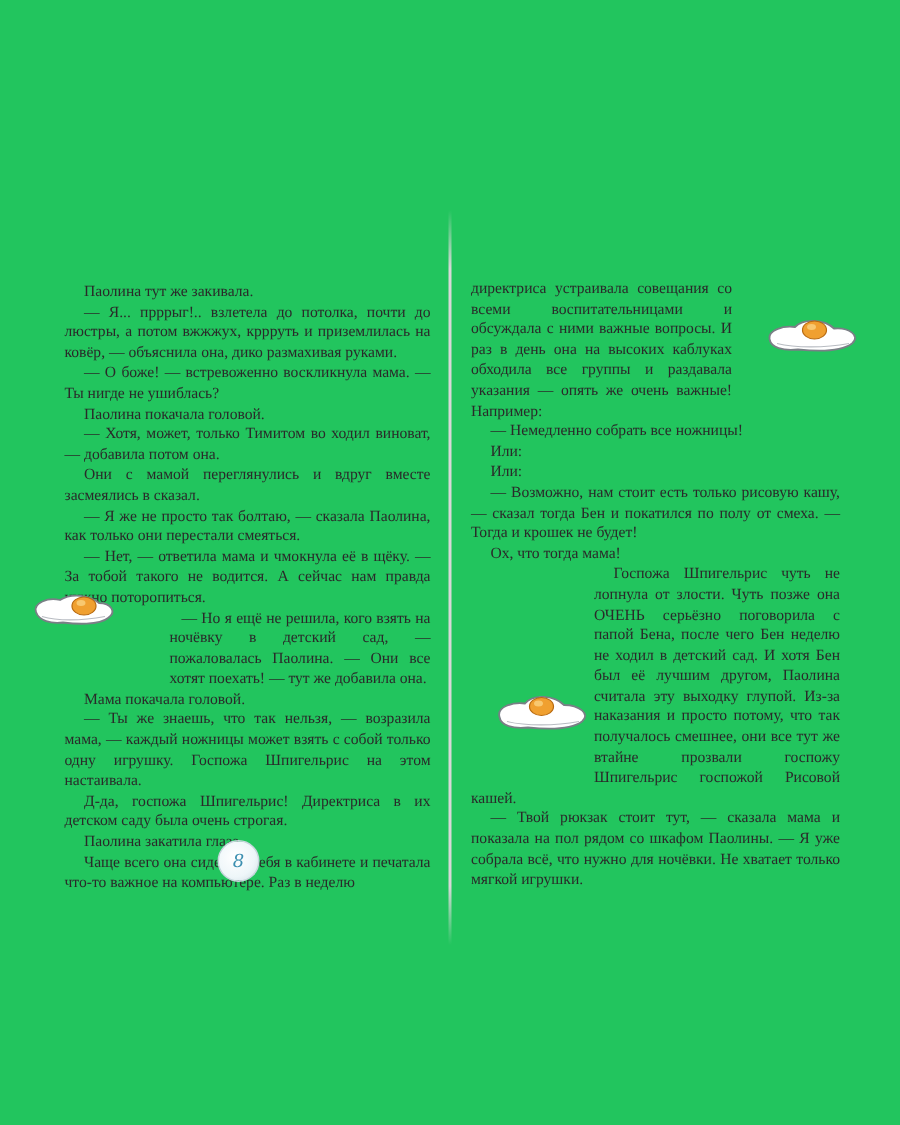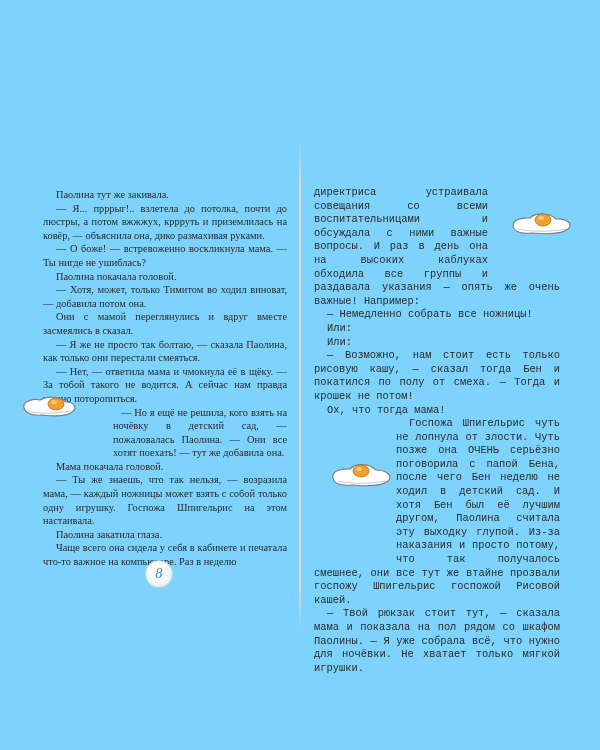--- a/index.html
+++ b/index.html
@@ -1,23 +1,23 @@
 <!DOCTYPE html>
 <html><head>
 <meta charset="utf-8">
 <style>
   html, body { margin: 0; padding: 0; background: #ffffff; }
   body { width: 600px; height: 750px; position: relative; overflow: hidden;
          font-family: "Liberation Serif", "DejaVu Serif", serif; color: #2a2a2a; }
-  .spread { position: absolute; left: 0; top: 0; width: 600px; height: 750px; background: #7dd3fc; }
+  .spread { position: absolute; left: 0; top: 0; width: 600px; height: 750px; background: #22c55e; }
   .gutter { position: absolute; left: 299px; top: 140px; width: 2px; height: 490px;
             background: linear-gradient(to bottom, rgba(200,200,200,0) 0%, #d8d8d8 8%, #d8d8d8 92%, rgba(200,200,200,0) 100%); }
   .page { position: absolute; top: 188px; font-size: 10.4px; line-height: 13.6px; }
   .page.left { left: 43px; width: 244px; }
-  .page.right { left: 314px; width: 246px; top: 186px; font-family: Liberation Mono, monospace; }
+  .page.right { left: 314px; width: 246px; top: 186px; }
   .page p { margin: 0; text-align: justify; text-indent: 13px; hyphens: manual; }
   .page p.noind { text-indent: 0; }
   .wrap-left { float: left; width: 70px; height: 54px; shape-outside: margin-box; }
   .wrap-right { float: right; width: 72px; height: 68px; }
   .wrap-left2 { float: left; width: 82px; height: 68px; }
   .egg { position: absolute; }
   .pagenum { position: absolute; left: 145px; top: 560px; width: 26px; height: 26px; border-radius: 50%;
              background: radial-gradient(circle at 40% 40%, #ffffff 0%, #eef6f9 60%, #cfdde3 100%);
              border: 1px solid #c7d6dc; display: flex; align-items: center; justify-content: center;
              font-size: 12px; font-style: italic; color: #3c8fb0; font-family: "DejaVu Serif", serif; }
@@ -35,20 +35,21 @@
     <p>— О боже! — встревоженно воскликнула мама. — Ты нигде не ушиблась?</p>
     <p>Паолина покачала головой.</p>
     <p>— Хотя, может, только Тимитом во ходил виноват, — добавила потом она.</p>
     <p>Они с мамой переглянулись и вдруг вместе засмеялись в сказал.</p>
     <p>— Я же не просто так болтаю, — сказала Паолина, как только они перестали смеяться.</p>
     <p>— Нет, — ответила мама и чмокнула её в щёку. — За тобой такого не водится. А сейчас нам правда нужно поторопиться.</p>
     <div class="wrap-left"></div>
     <p style="text-indent:8px">— Но я ещё не решила, кого взять на ночёвку в детский сад, — пожаловалась Паолина. — Они все хотят поехать! — тут же добавила она.</p>
     <p style="clear:left">Мама покачала головой.</p>
     <p>— Ты же знаешь, что так нельзя, — возразила мама, — каждый ножницы может взять с собой только одну игрушку. Госпожа Шпигельрис на этом настаивала.</p>
+    <p>Д-да, госпожа Шпигельрис! Директриса в их детском саду была очень строгая.</p>
     <p>Паолина закатила глаза.</p>
     <p>Чаще всего она сидела у себя в кабинете и печатала что-то важное на компьютере. Раз в неделю</p>
   </div>
 
   <svg class="egg" style="left:20px; top:392px;" width="60" height="28" viewBox="0 0 60 28">
     <path d="M4 16 C2 10 12 6 20 8 C28 3 40 5 46 10 C54 10 58 16 52 20 C46 25 30 24 22 23 C14 24 6 22 4 16 Z" fill="#ffffff" stroke="#7a7f86" stroke-width="1.2"></path>
     <path d="M8 19 C18 22 34 22 50 19" fill="none" stroke="#b8bcc2" stroke-width="0.8"></path>
     <ellipse cx="36" cy="12" rx="8" ry="6" fill="#f0a030" stroke="#b86a10" stroke-width="0.8"></ellipse>
     <ellipse cx="34" cy="10" rx="3" ry="2" fill="#f8c870"></ellipse>
   </svg>
@@ -56,21 +57,21 @@
   <div class="pagenum">
     <span>8</span>
   </div>
 
   <div class="page right">
     <div class="wrap-right" style="margin-top:26px"></div>
     <p class="noind">директриса устраивала совещания со всеми воспитательницами и обсуждала с ними важные вопросы. И раз в день она на высоких каблуках обходила все группы и раздавала указания — опять же очень важные! Например:</p>
     <p>— Немедленно собрать все ножницы!</p>
     <p>Или:</p>
     <p>Или:</p>
-    <p>— Возможно, нам стоит есть только рисовую кашу, — сказал тогда Бен и покатился по полу от смеха. — Тогда и крошек не потом!</p>
+    <p>— Возможно, нам стоит есть только рисовую кашу, — сказал тогда Бен и покатился по полу от смеха. — Тогда и крошек не будет!</p>
     <p>Ох, что тогда мама!</p>
     <div class="wrap-left2" style="margin-top:80px"></div>
     <p>Госпожа Шпигельрис чуть не лопнула от злости. Чуть позже она ОЧЕНЬ серьёзно поговорила с папой Бена, после чего Бен неделю не ходил в детский сад. И хотя Бен был её лучшим другом, Паолина считала эту выходку глупой. Из-за наказания и просто потому, что так получалось смешнее, они все тут же втайне прозвали госпожу Шпигельрис госпожой Рисовой кашей.</p>
     <p style="clear:left">— Твой рюкзак стоит тут, — сказала мама и показала на пол рядом со шкафом Паолины. — Я уже собрала всё, что нужно для ночёвки. Не хватает только мягкой игрушки.</p>
   </div>
 
   <svg class="egg" style="left:510px; top:208px;" width="66" height="30" viewBox="0 0 66 30">
     <path d="M3 18 C2 12 12 9 20 10 C26 4 40 5 46 11 C56 10 64 16 58 21 C50 27 32 26 22 25 C12 26 4 24 3 18 Z" fill="#ffffff" stroke="#7a7f86" stroke-width="1.2"></path>
     <path d="M8 21 C20 24 40 24 56 21" fill="none" stroke="#b8bcc2" stroke-width="0.8"></path>
     <ellipse cx="33" cy="12" rx="8" ry="6" fill="#f0a030" stroke="#b86a10" stroke-width="0.8"></ellipse>

